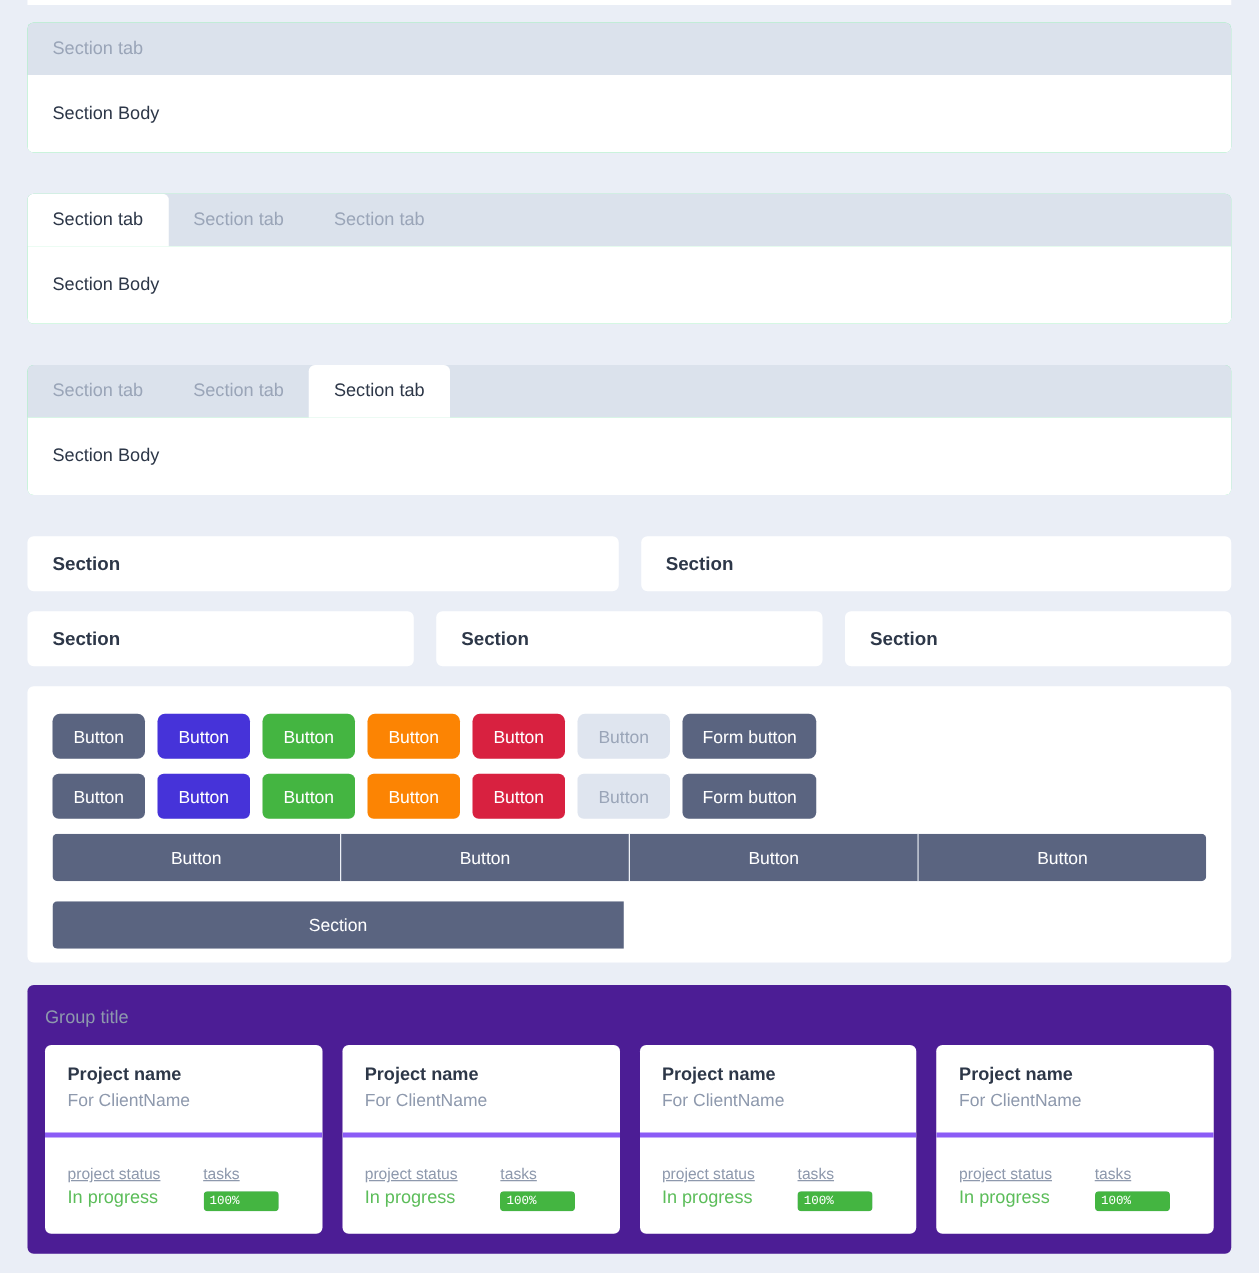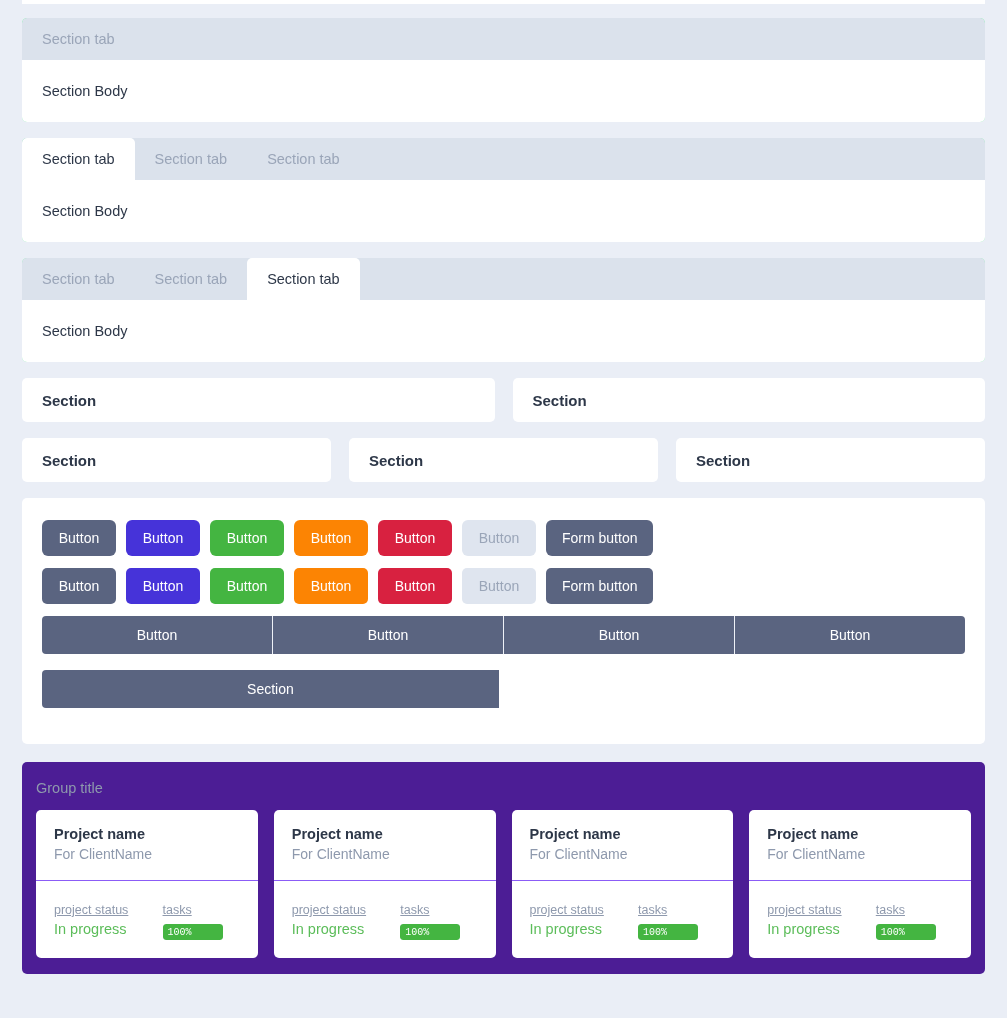--- a/index.html
+++ b/index.html
@@ -31,21 +31,21 @@
   .page {
     width: 1007px;
     padding: 18px 22px 0 22px;
   }
 
   
   .panel {
     background: #86efac;
     border-radius: 5px;
     overflow: hidden;
-    margin-bottom: 16px;
+    margin-bottom: 33px;
   }
 
   
   .tabbar {
     display: flex;
     background: #dbe2ec;
     height: 42px;
     align-items: stretch;
   }
   .tab {
@@ -103,21 +103,21 @@
   .section-card-title {
     font-size: 15px;
     font-weight: bold;
     color: #2d3748;
   }
 
   
   .buttons-panel {
     background: #ffffff;
     border-radius: 5px;
-    padding: 22px 20px 36px 20px;
+    padding: 22px 20px 11px 20px;
     margin-bottom: 18px;
   }
   .btn-row {
     display: flex;
     gap: 10px;
     margin-bottom: 12px;
   }
   .btn {
     height: 36px;
     min-width: 74px;
@@ -199,21 +199,21 @@
   .project-card {
     flex: 1;
     background: #ffffff;
     border-radius: 5px;
     display: flex;
     flex-direction: column;
     overflow: hidden;
   }
   .card-head {
     padding: 16px 18px 18px 18px;
-    border-bottom: 1px solid #8b5cf6;
+    border-bottom: 4px solid #8b5cf6;
     min-height: 70px;
   }
   .card-project-name {
     font-size: 14.5px;
     font-weight: bold;
     color: #2d3748;
     margin-bottom: 4px;
   }
   .card-client {
     font-size: 14px;

